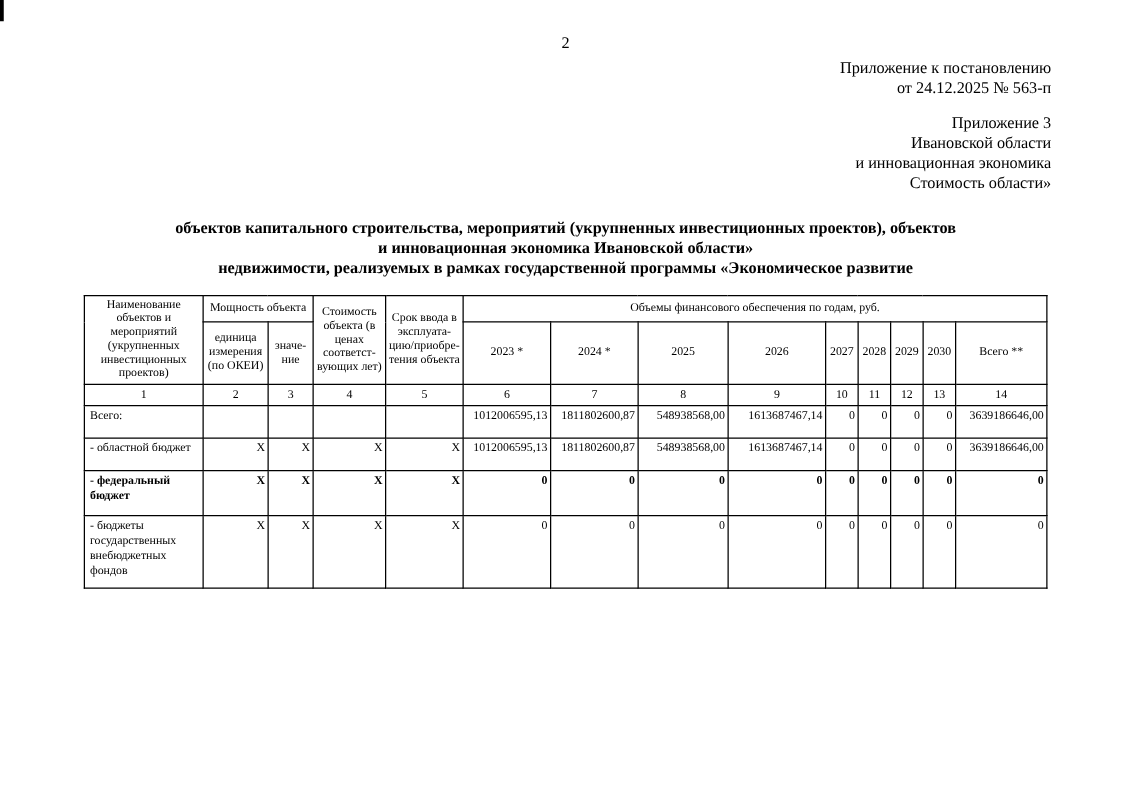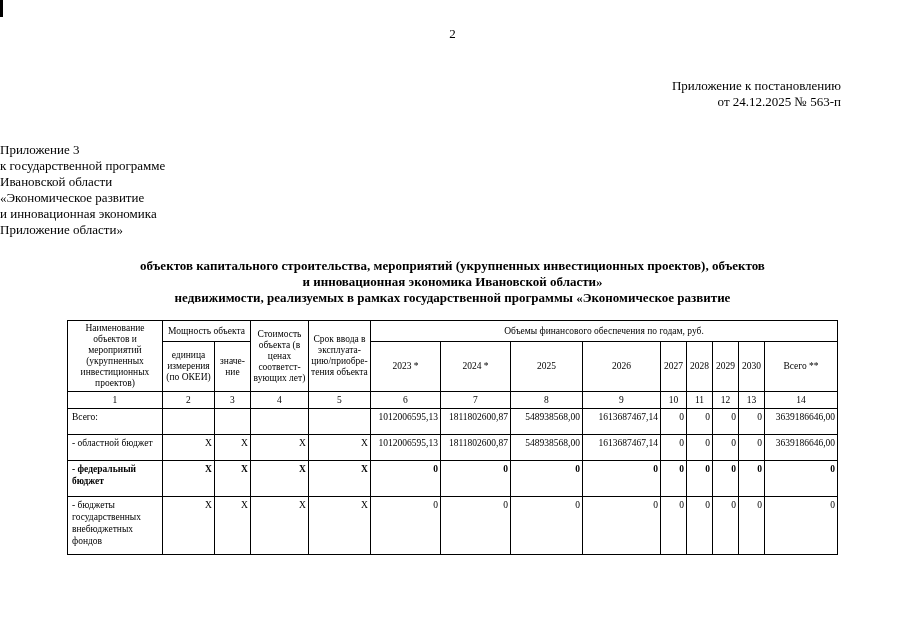--- a/index.html
+++ b/index.html
@@ -21,29 +21,30 @@
     left: 0; top: 0;
     width: 3px; height: 17px;
     background: #000;
   }
   .page-number {
     padding-top: 26px;
     text-align: center;
     font-size: 13px;
   }
   .annex-block {
-    margin-top: 36px;
+    margin-top: 4px;
     padding-right: 64px;
     text-align: right;
     font-size: 13px;
     line-height: 16px;
   }
   .annex3-block {
-    margin-top: 32px;
+    margin-top: 12px;
     padding-right: 64px;
+    text-align: right;
     font-size: 13px;
     line-height: 16px;
   }
   .title-block {
     margin-top: 20px;
     text-align: center;
     font-weight: bold;
     font-size: 13px;
     line-height: 16px;
   }
@@ -96,25 +97,23 @@
 
   <div class="page-number">2</div>
 
   <div class="annex-block">
     <div>Приложение к постановлению</div>
     <div>от 24.12.2025 № 563-п</div>
   </div>
 
   <div class="annex3-block">
     <div>Приложение 3</div>
-    <div>к государственной программе</div>
     <div>Ивановской области</div>
-    <div>«Экономическое развитие</div>
     <div>и инновационная экономика</div>
-    <div>Приложение области»</div>
+    <div>Стоимость области»</div>
   </div>
 
   <div class="title-block">
     <div>объектов капитального строительства, мероприятий (укрупненных инвестиционных проектов), объектов</div>
     <div>и инновационная экономика Ивановской области»</div>
     <div>недвижимости, реализуемых в рамках государственной программы «Экономическое развитие</div>
   </div>
 
   <table class="doc-table">
     <colgroup>

